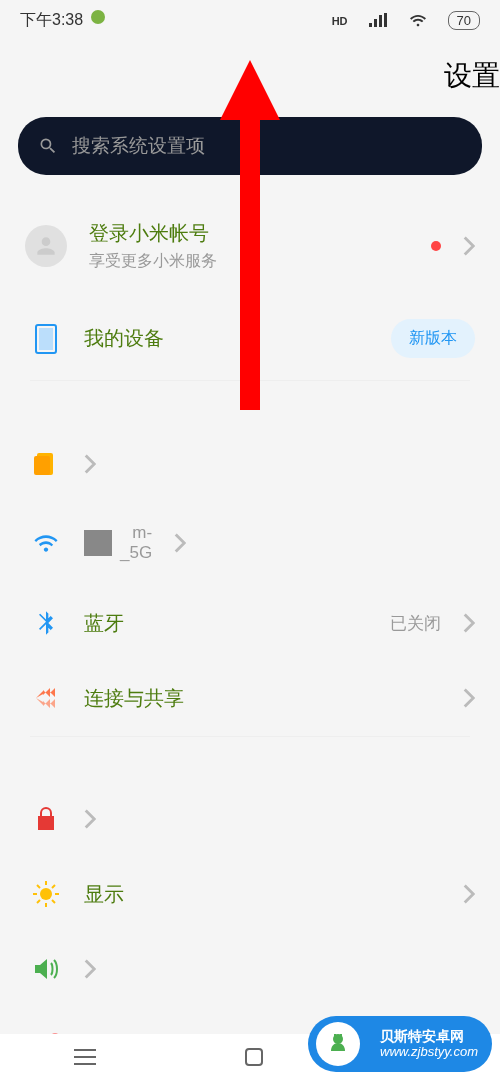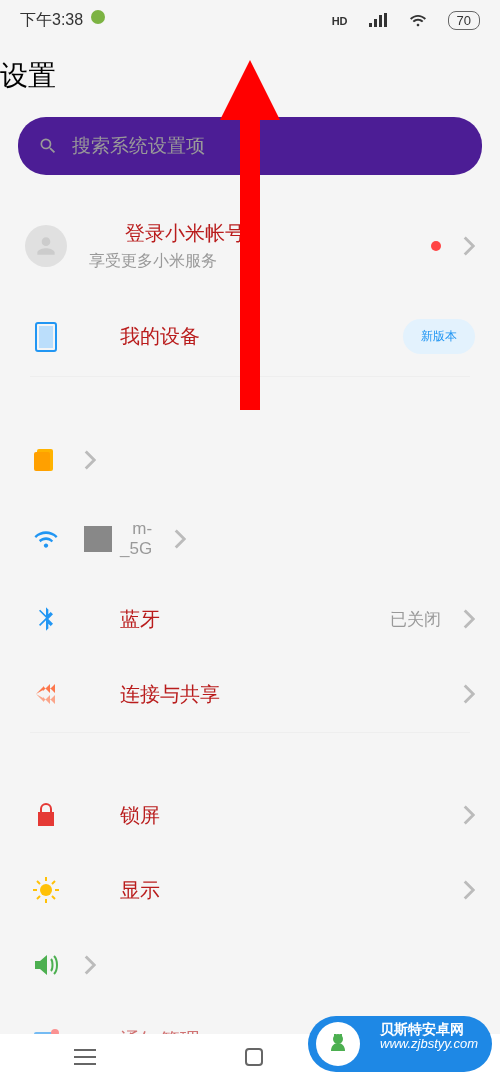--- a/index.html
+++ b/index.html
@@ -44,29 +44,29 @@
       font-size: 11px;
       font-weight: bold;
     }
     .battery {
       border: 1.5px solid #666;
       border-radius: 8px;
       padding: 1px 8px;
       font-size: 13px;
     }
     .page-title {
-      text-align: left;
+      text-align: right;
       font-size: 28px;
       font-weight: 500;
       color: #000;
       padding: 18px 0 22px;
     }
     .search-bar {
       margin: 0 18px 20px;
-      background: #4c1d95;
+      background: #0f172a;
       border-radius: 28px;
       display: flex;
       align-items: center;
       padding: 16px 20px;
       gap: 14px;
     }
     .search-placeholder {
       color: #999;
       font-size: 19px;
     }
@@ -98,22 +98,21 @@
       flex-shrink: 0;
     }
     .row-content {
       flex: 1;
       display: flex;
       flex-direction: column;
       gap: 4px;
     }
     .row-title {
       font-size: 20px;
-      color: #b91c1c;
-      margin-left: 36px;
+      color: #4d7c0f;
     }
     .row-sub {
       font-size: 16px;
       color: #999;
     }
     .row-value {
       font-size: 17px;
       color: #999;
       text-align: right;
     }
@@ -128,21 +127,21 @@
     }
     .chevron {
       color: #bbb;
       flex-shrink: 0;
     }
     .badge {
       background: #e3f2fd;
       color: #2196f3;
       padding: 9px 18px;
       border-radius: 20px;
-      font-size: 12px;
+      font-size: 16px;
     }
     .divider {
       height: 1px;
       background: #eee;
       margin: 0 30px;
     }
     .section-gap {
       height: 45px;
     }
     .arrow-overlay {
@@ -168,21 +167,21 @@
     .nav-btn {
       color: #666;
       padding: 10px 30px;
     }
     .watermark {
       position: absolute;
       bottom: 12px;
       right: 8px;
       z-index: 200;
       display: flex;
-      align-items: flex-start;
+      align-items: center;
       gap: 20px;
       background: #1e88e5;
       border-radius: 30px;
       padding: 6px 14px 6px 8px;
     }
     .wm-circle {
       width: 44px;
       height: 44px;
       border-radius: 50%;
       background: #fff;
@@ -339,23 +338,20 @@
 
 <div class="divider"></div>
 <div class="section-gap"></div>
 
 <div class="row">
   <div class="icon-slot">
     <svg width="22" height="26" viewBox="0 0 22 26">
         <path d="M17 10V7a6 6 0 10-12 0v3H3v14h16V10h-2zm-10-3a4 4 0 118 0v3H7V7z" fill="#e53935"></path>
       </svg>
   </div>
-  <div class="row-content">
-      <div class="row-title">锁屏</div>
-    </div>
   <svg class="chevron" width="12" height="20" viewBox="0 0 8 14">
       <path d="M1 1l6 6-6 6" stroke="#bbb" stroke-width="2" fill="none"></path>
     </svg>
 </div>
 
 <div class="row">
   <div class="icon-slot">
     <svg width="28" height="28" viewBox="0 0 28 28">
         <circle cx="14" cy="14" r="6" fill="#ffc107"></circle>
         <g stroke="#ffc107" stroke-width="2">

